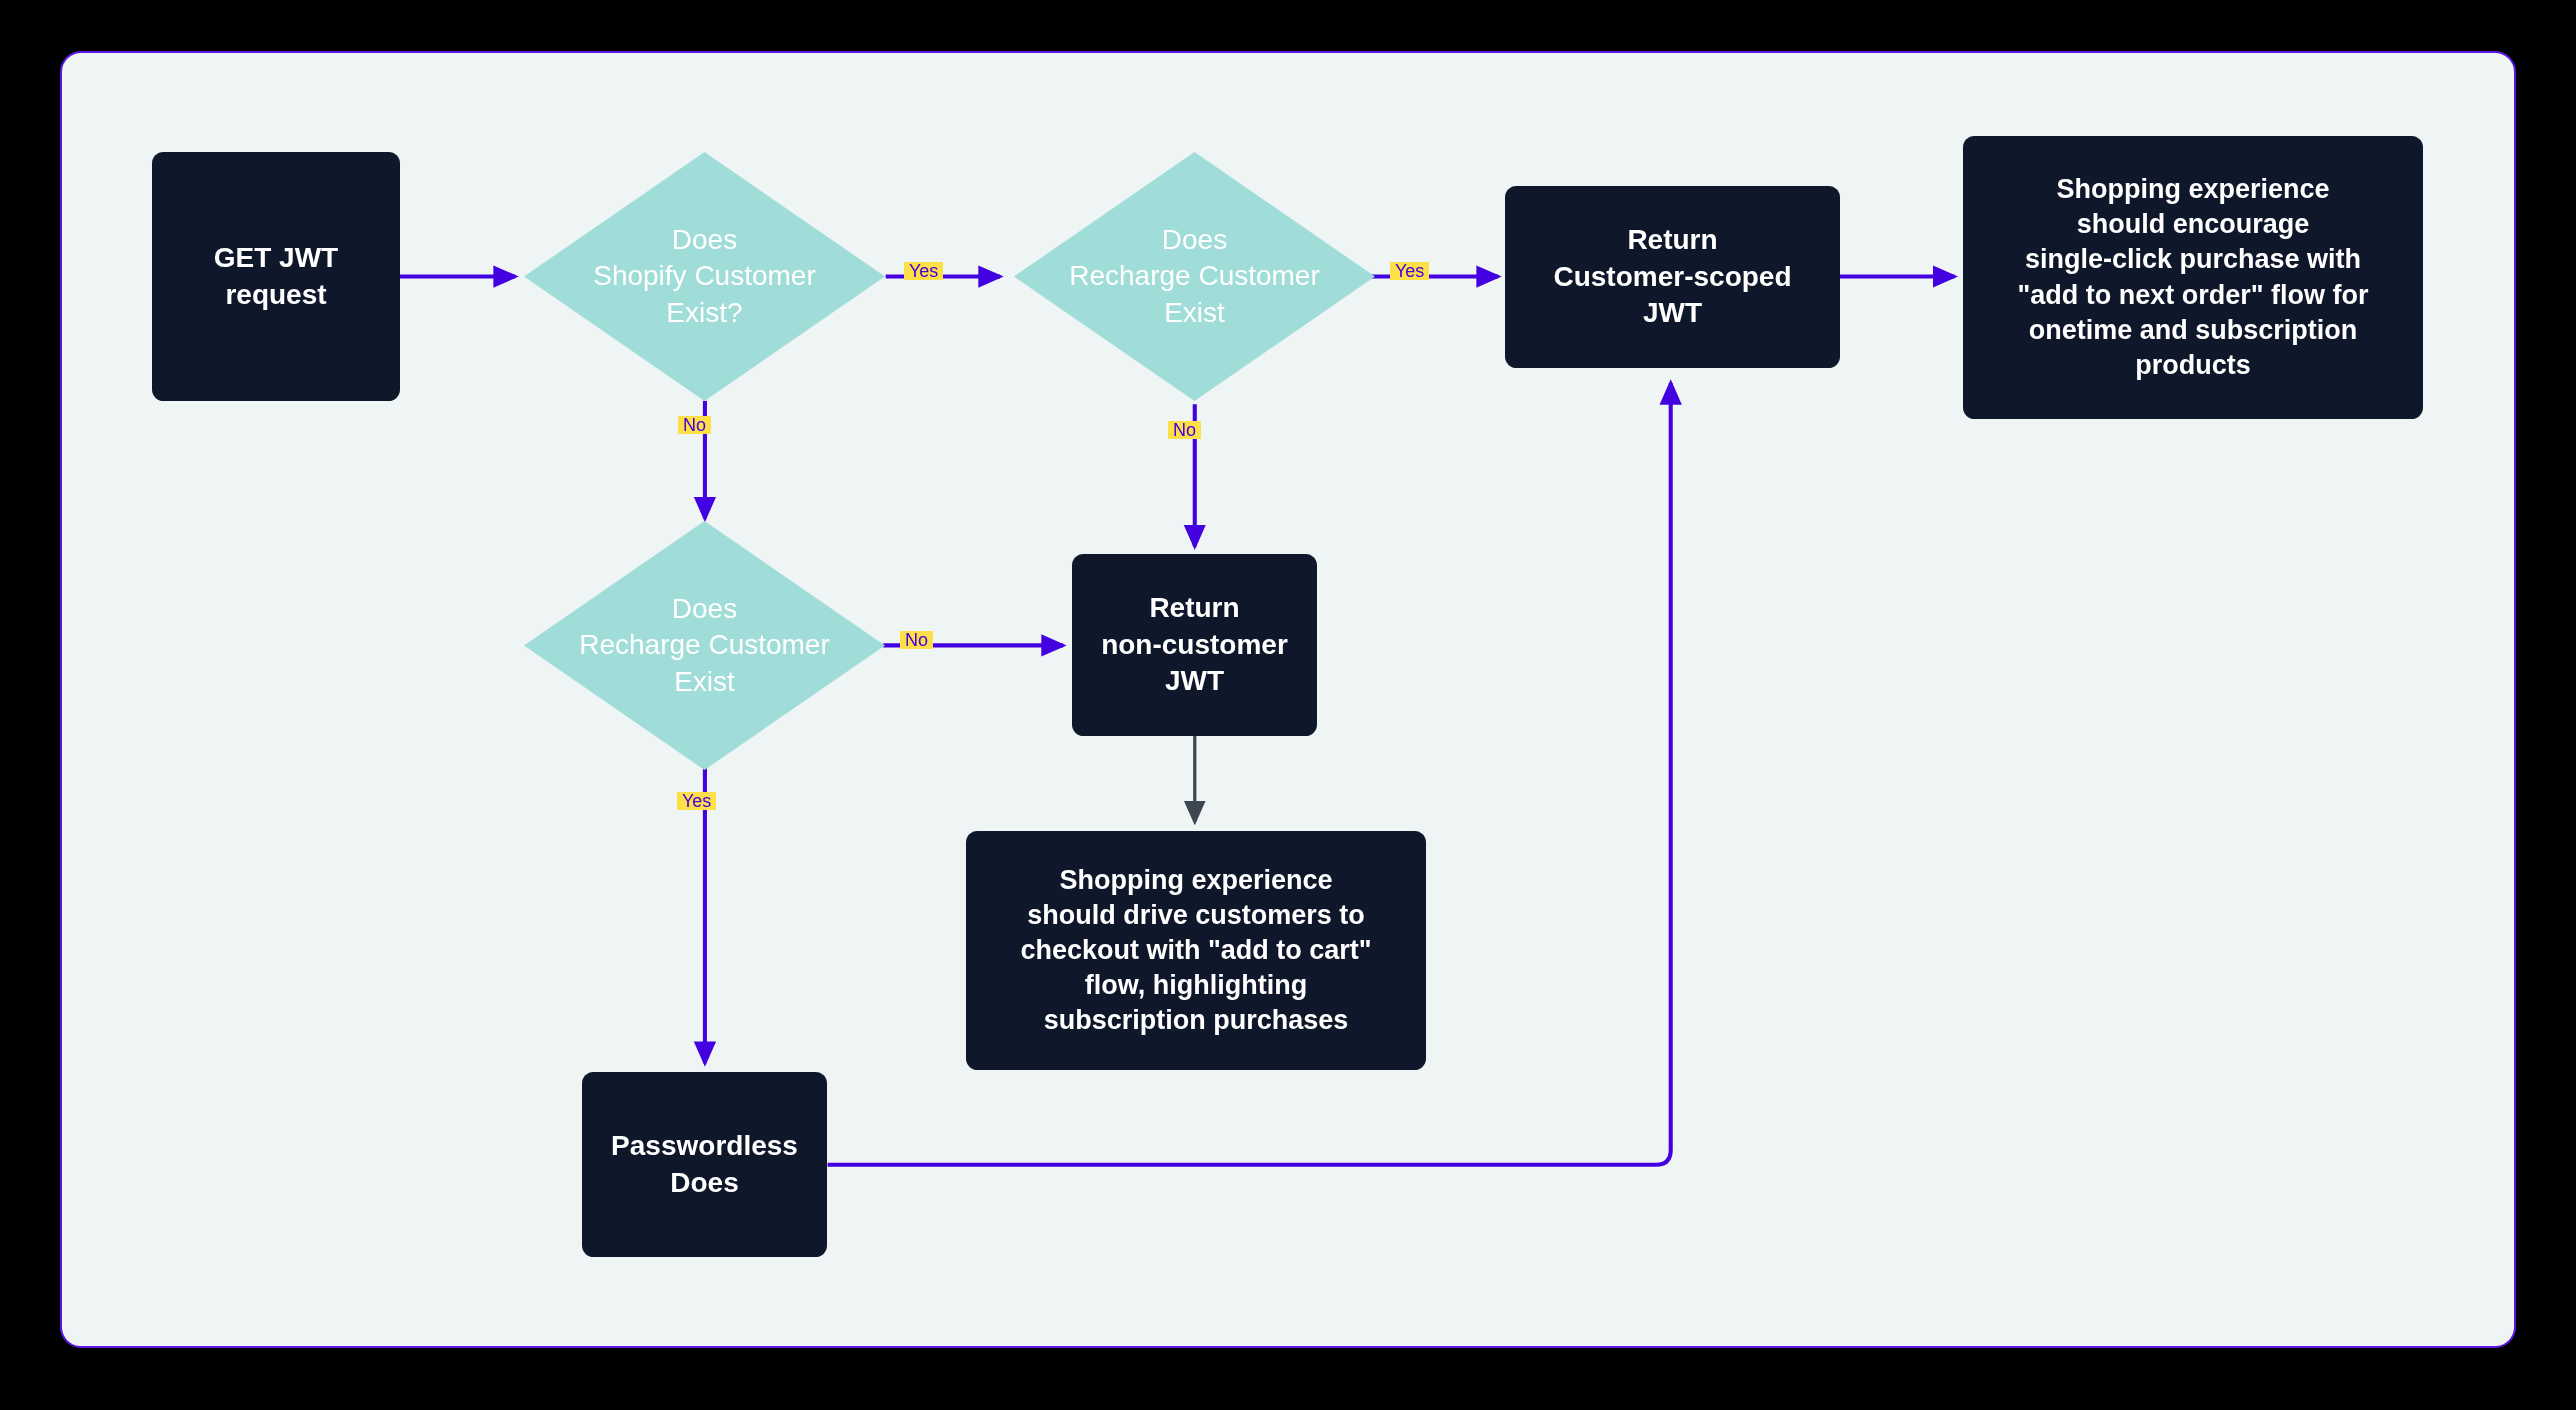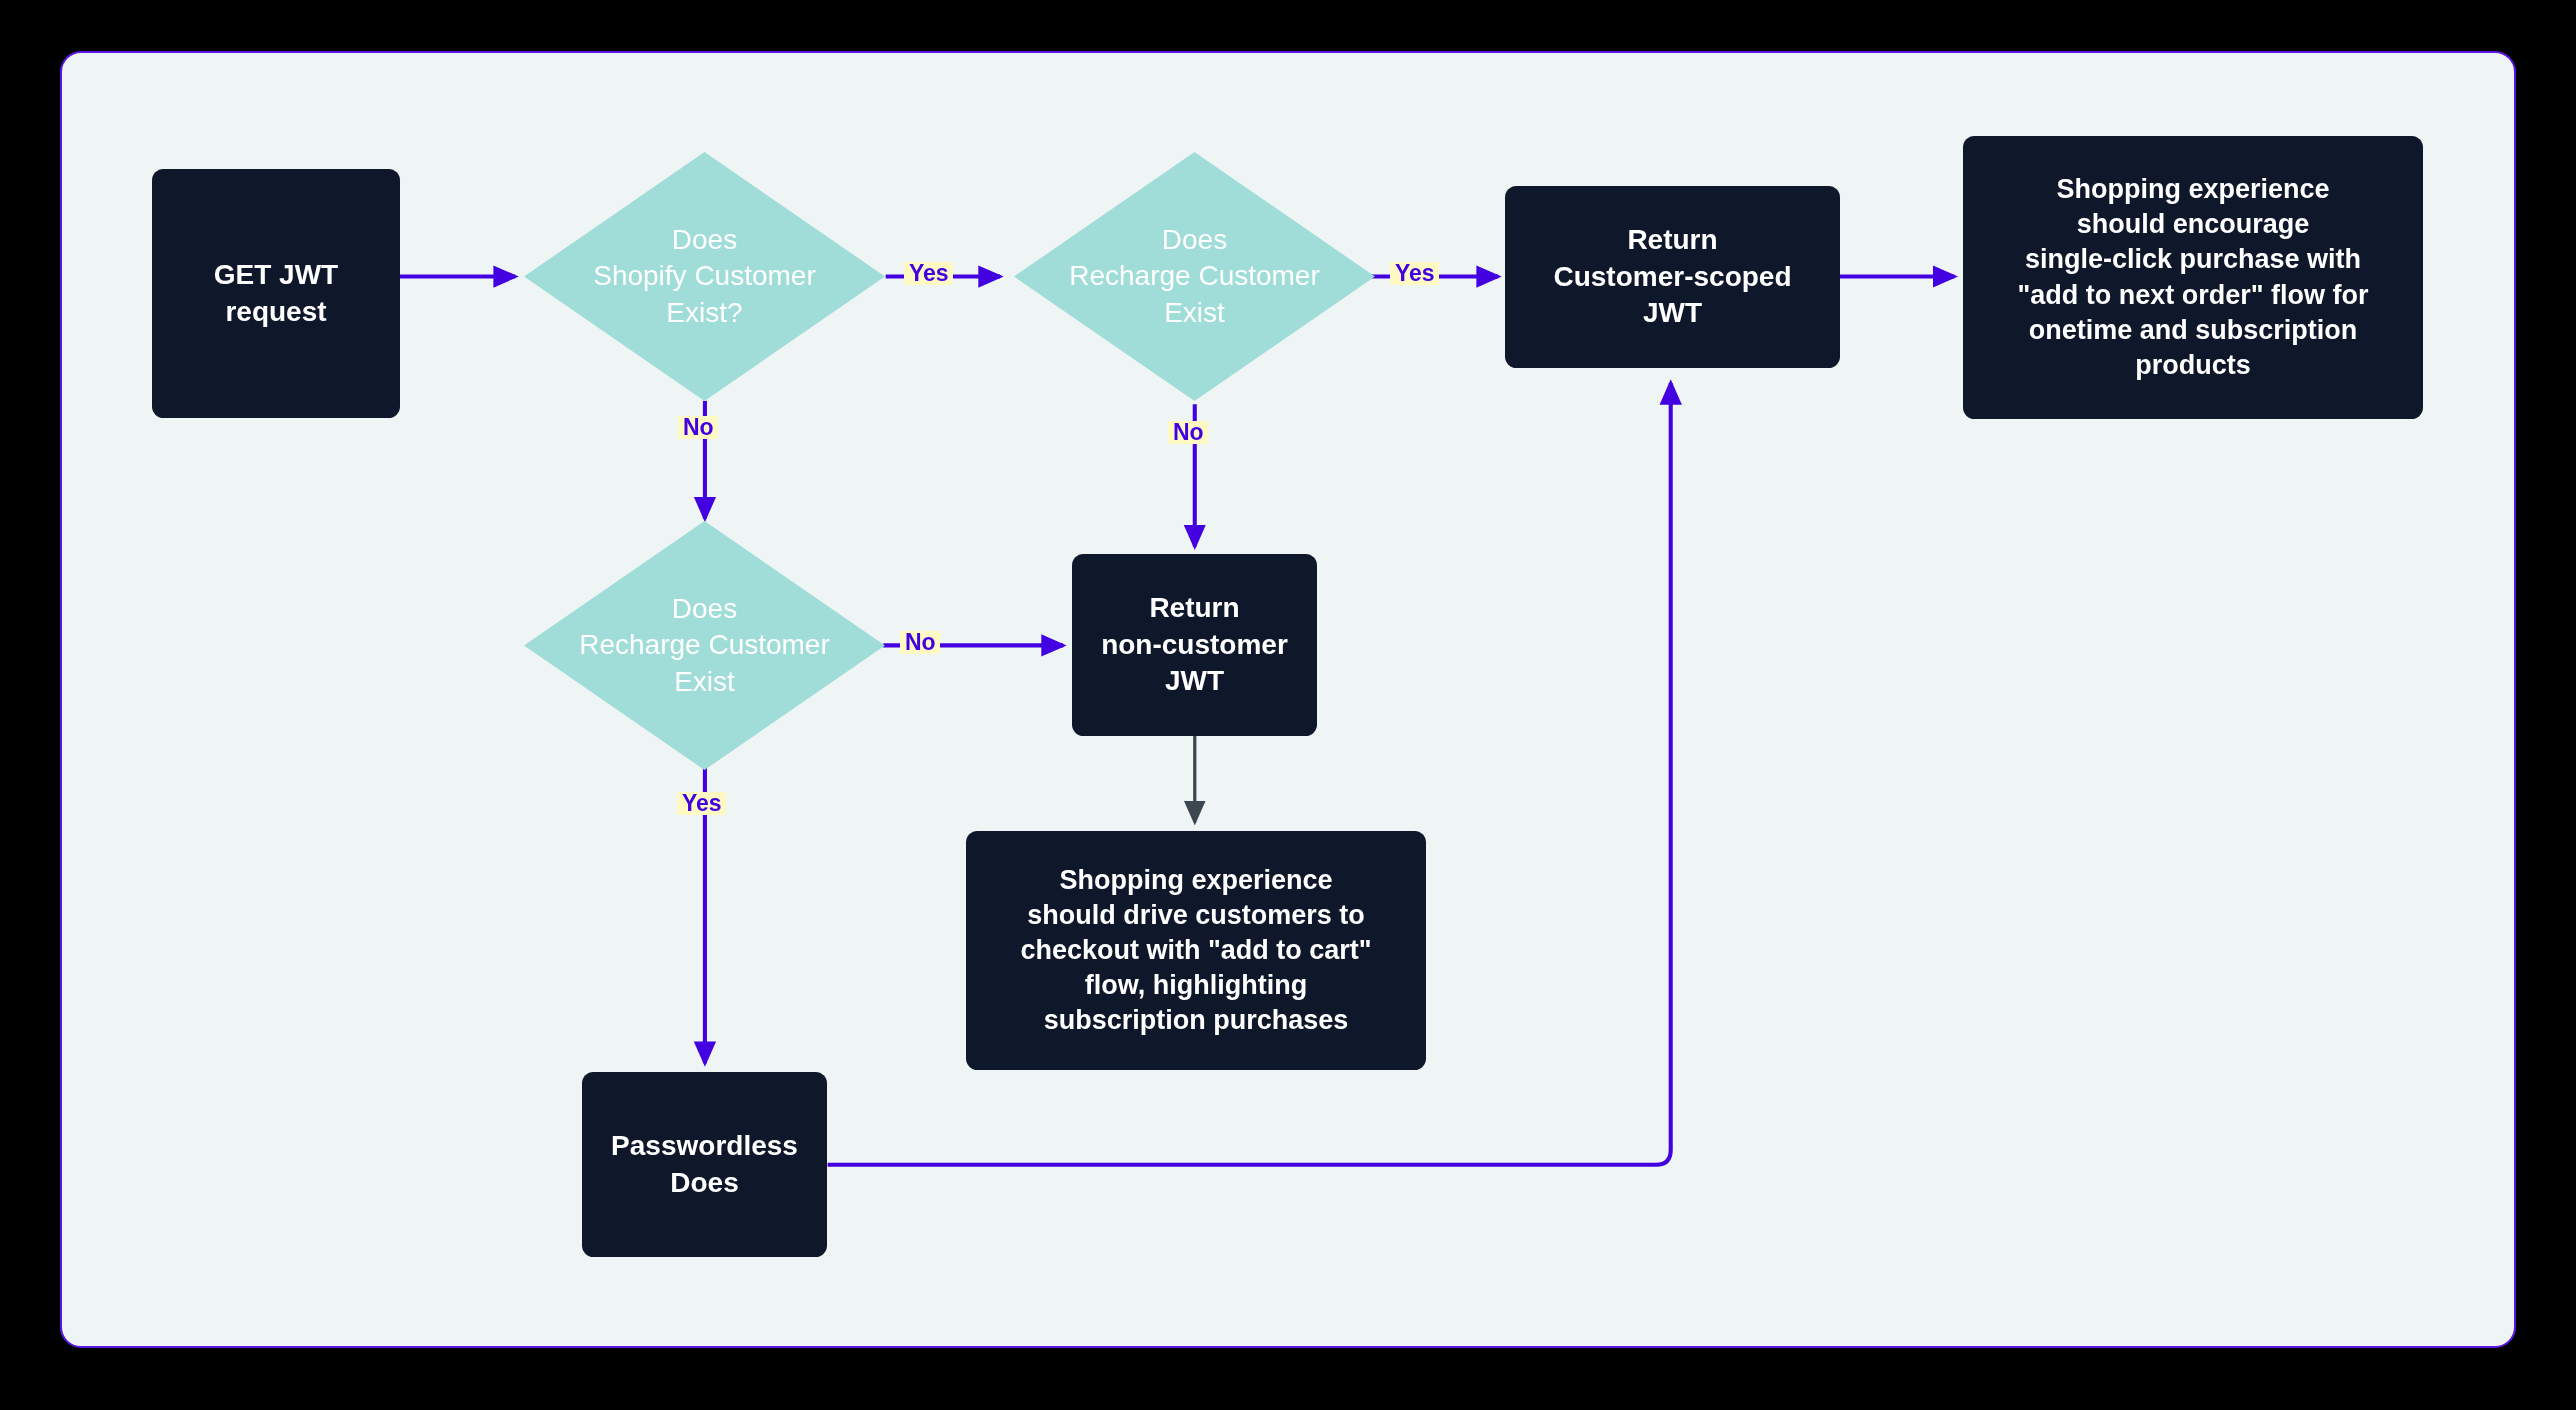--- a/index.html
+++ b/index.html
@@ -83,23 +83,23 @@
     color: #ffffff;
     font-weight: normal;
     font-size: 28px;
     line-height: 1.30;
     white-space: pre-line;
   }
 
   .edge-label {
     position: absolute;
     color: #4300e0;
-    font-weight: bold;
-    font-size: 23px;
-    background: #fef9c3;
+    font-weight: normal;
+    font-size: 18px;
+    background: #fde047;
     padding: 0 4.9px;
     white-space: nowrap;
     line-height: 1;
   }
 
   .nodetext { white-space: pre-line; }
 </style>
 </head>
 <body>
 
@@ -141,21 +141,21 @@
      Passwordless Flow --&gt;
     <path d="M 862 938 L 862 1300" fill="none" stroke="#4300e0" stroke-width="5" marker-end="url(#arrow-purple)"></path>
 
     
     <path d="M 1461 898 L 1461 1005" fill="none" stroke="#3c4752" stroke-width="4" marker-end="url(#arrow-gray)"></path>
 
     
     <path d="M 1012 1424 L 2025 1424 Q 2043 1424 2043 1406 L 2043 468" fill="none" stroke="#4300e0" stroke-width="5" marker-end="url(#arrow-purple)"></path>
   </svg>
 
-  <div class="node box" style="left:152px; top:169px; width:248px; height:249px;">
+  <div class="node box" style="left:152px; top:152px; width:248px; height:249px;">
     <span class="nodetext">GET JWT
 request</span>
   </div>
 
   <div class="diamond-wrap" style="left:524px; top:152px; width:361px; height:249px;">
     <svg class="diamond-shape" viewBox="0 0 442 304" preserveAspectRatio="none">
       <polygon points="221,0 442,152 221,304 0,152" fill="#a0ddd8"></polygon>
     </svg>
     <div class="diamond-label">Does
 Shopify Customer

